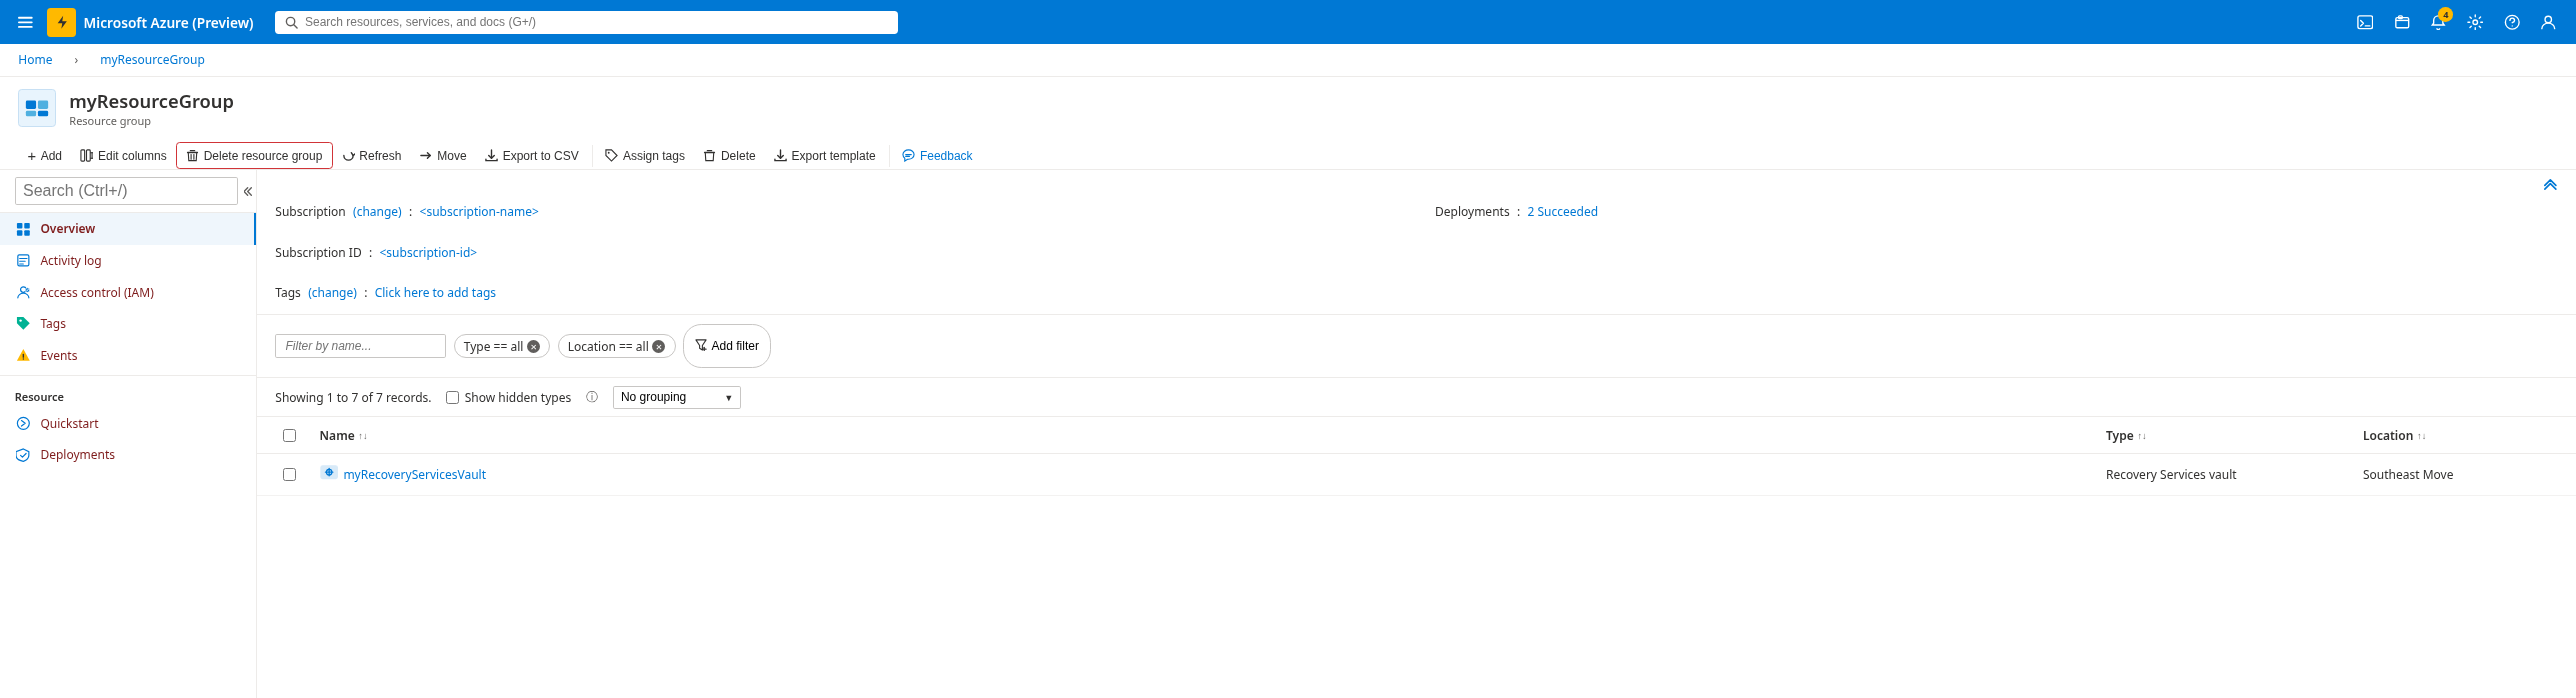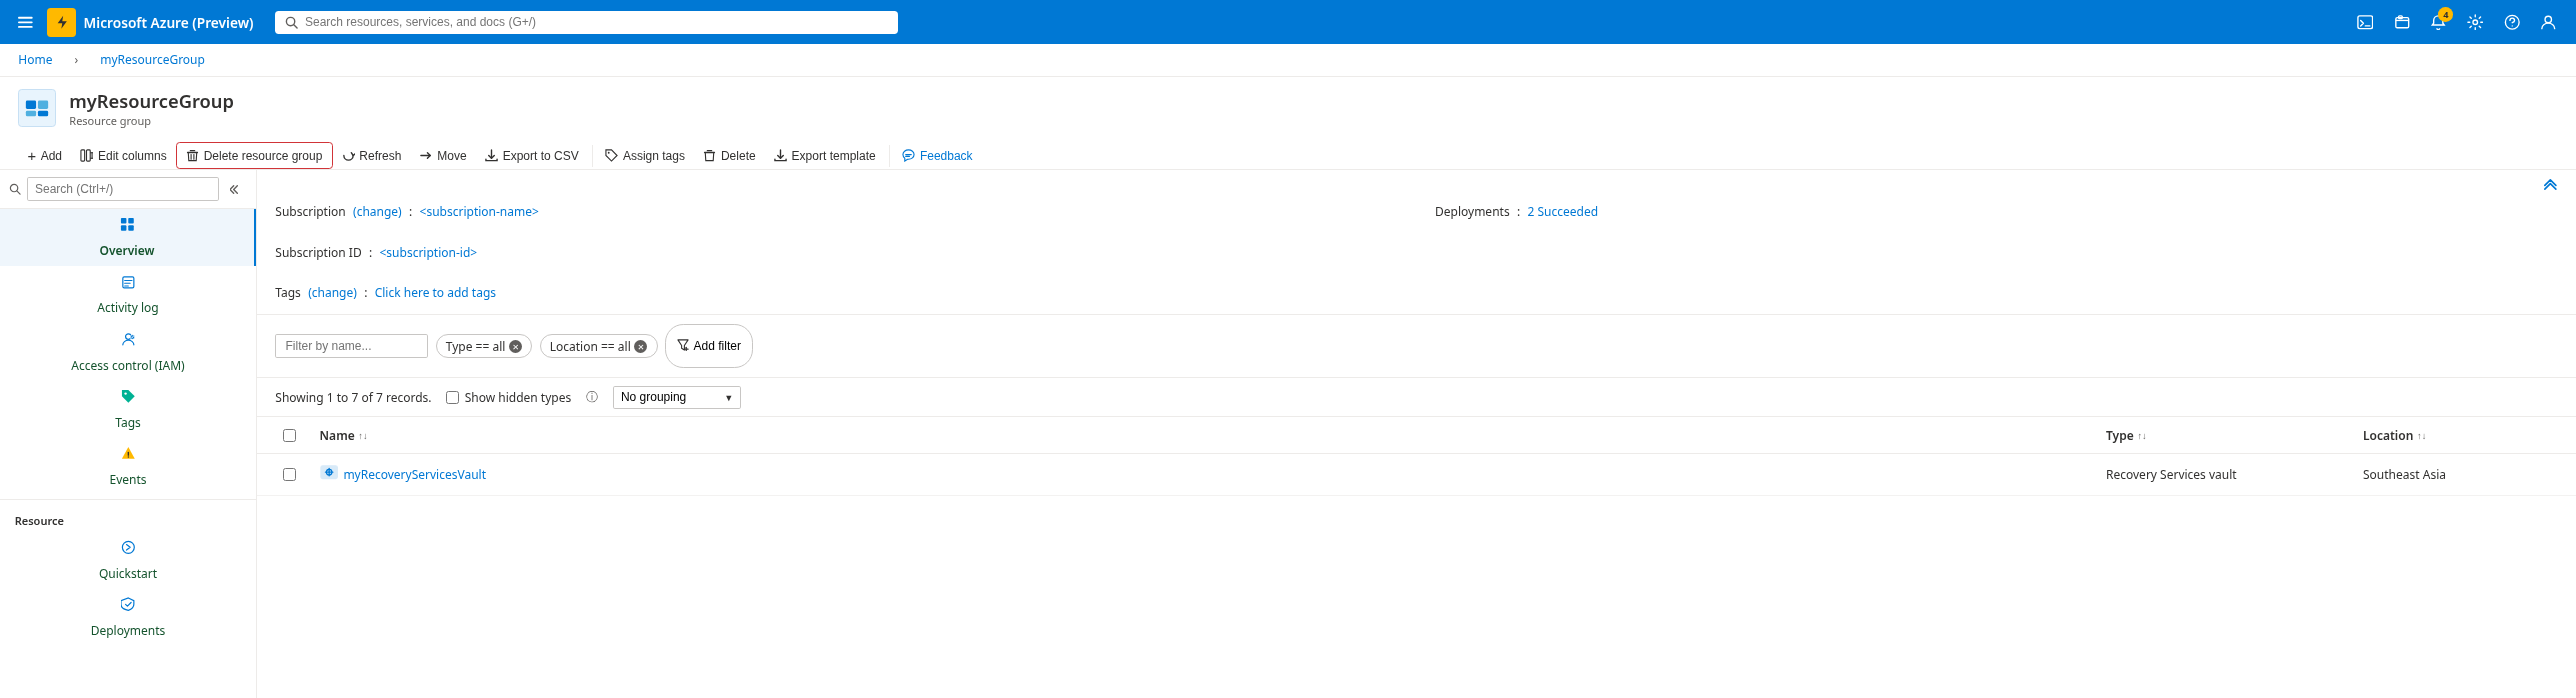--- a/index.html
+++ b/index.html
@@ -85,30 +85,30 @@
     .sidebar {
       width: 257px; min-width: 257px; background: white; border-right: 0.9px solid #edebe9;
       display: flex; flex-direction: column; overflow-y: auto;
     }
     .sidebar-search {
       padding: 7.3px 9.2px; display: flex; align-items: center; gap: 5.5px;
       border-bottom: 0.9px solid #edebe9;
     }
     .sidebar-search input {
       border: 0.9px solid #c8c6c4; border-radius: 1.8px; padding: 3.7px 7.3px;
-      font-size: 12px; flex: 1; outline: none;
+      font-size: 16px; flex: 1; outline: none;
     }
     .sidebar-collapse-btn {
       width: 22px; height: 22px; display: flex; align-items: center; justify-content: center;
       cursor: pointer; color: #605e5c; border-radius: 1.8px;
     }
 
     .sidebar-item {
       display: flex; align-items: center; gap: 9.2px; padding: 7.3px 14.7px;
-      cursor: pointer; font-size: 12px; color: #14532d; flex-direction: column;
+      cursor: pointer; font-size: 12px; color: #7f1d1d;
     }
     .sidebar-item.active { background: #eff6fc; border-right: 2.7px solid #0078d4; font-weight: 600; }
     .sidebar-icon { width: 16.5px; height: 16.5px; display: flex; align-items: center; justify-content: center; }
 
     .sidebar-section-header {
       padding: 13px 14.7px 3.7px 14.7px; font-size: 11px; font-weight: 600; color: #323130;
       border-top: 0.9px solid #edebe9; margin-top: 3.7px;
     }
 
     
@@ -131,21 +131,21 @@
       color: #0078d4; font-size: 14.7px;
     }
 
     
     .filter-bar {
       background: white; padding: 9.2px 18.3px; border-bottom: 0.9px solid #edebe9;
       display: flex; align-items: center; gap: 7.3px; flex-wrap: wrap;
     }
     .filter-input {
       border: 0.9px solid #c8c6c4; border-radius: 1.8px; padding: 3.7px 9.2px;
-      font-size: 12px; width: 153px; outline: none;
+      font-size: 12px; width: 171px; outline: none; font-style: italic;
     }
     .filter-tag {
       display: flex; align-items: center; gap: 3.7px; border: 0.9px solid #c8c6c4;
       border-radius: 18.3px; padding: 2.7px 9.2px; font-size: 12px; cursor: pointer;
     }
     .filter-tag-x {
       background: #605e5c; color: white; border-radius: 50%;
       width: 13px; height: 13px; display: flex; align-items: center; justify-content: center;
       font-size: 8.2px; cursor: pointer;
     }
@@ -608,19 +608,19 @@
               <path d="M10 6v8M6 10h8" stroke="#0078d4" stroke-width="1.5" stroke-linecap="round"></path>
               <circle cx="10" cy="10" r="3" stroke="#0078d4" stroke-width="1.3" fill="none"></circle>
             </svg>
           </span>
           <a href="#">myRecoveryServicesVault</a>
         </div>
         <div class="table-cell">
           <span>Recovery Services vault</span>
         </div>
         <div class="table-cell">
-          <span>Southeast Asia</span>
+          <span>Southeast Move</span>
         </div>
       </div>
     </div>
   </div>
 </div>
 
 
 </body></html>

